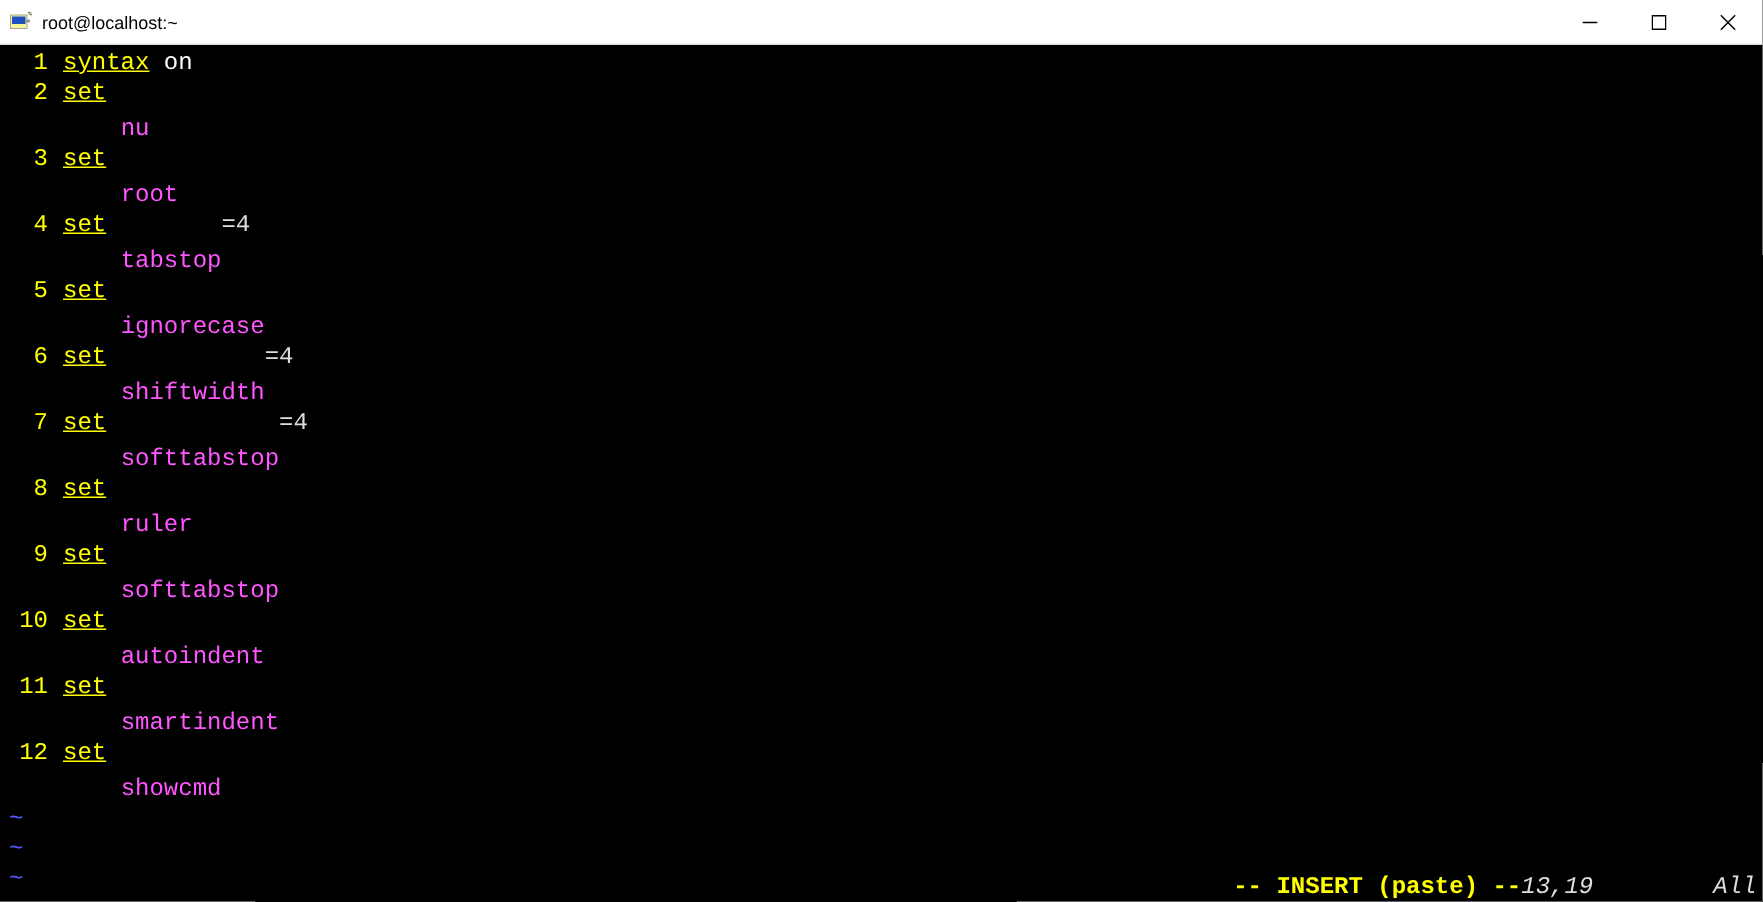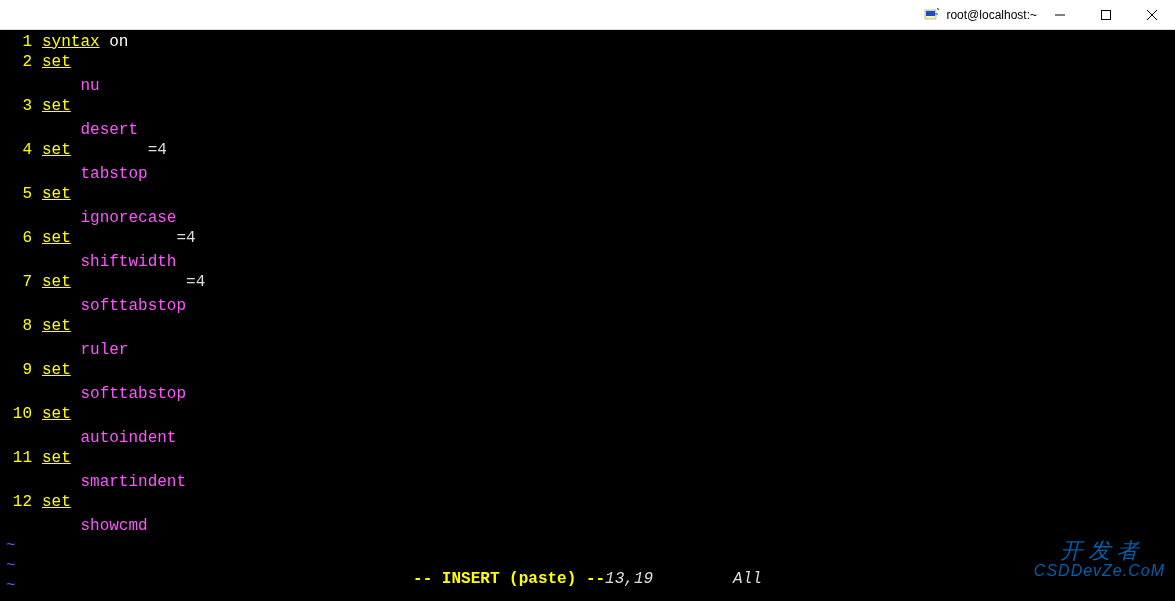--- a/index.html
+++ b/index.html
@@ -11,21 +11,21 @@
       overflow: hidden;
       display: flex;
       flex-direction: column;
     }
     .titlebar {
       height: 30px;
       background: #fff;
       border-bottom: 1px solid #ddd;
       display: flex;
       align-items: center;
-      justify-content: flex-end;
+      justify-content: space-between;
     }
     .titlebar-left {
       display: flex;
       align-items: center;
       padding-left: 6px;
       gap: 6px;
     }
     .putty-icon { width: 16px; height: 16px; display: inline-block; }
     .title-text {
       font-size: 12px;
@@ -72,25 +72,25 @@
       background: #00ff00;
       vertical-align: text-bottom;
       margin-left: 0;
     }
     .tilde {
       color: #5555ff;
       margin-left: 2px;
     }
     .statusbar {
       position: absolute;
-      bottom: 12px;
+      bottom: 0;
       left: 4px;
       right: 4px;
       display: flex;
-      justify-content: center;
+      justify-content: flex-end;
       color: #ffff00;
       font-weight: bold;
     }
     .status-right {
       display: flex;
       gap: 80px;
       color: #dddddd;
       font-weight: normal;
       font-style: italic;
     }
@@ -141,21 +141,21 @@
           <line x1="10" y1="0" x2="0" y2="10" stroke="#000" stroke-width="1"></line>
         </svg>
     </div>
   </div>
 </div>
 
 <div class="terminal">
   <div id="code-lines">
       <div class="line"><span class="ln">1</span><span class="kw-yellow">syntax</span><span class="kw-white"> </span><span class="kw-green">on</span></div>
       <div class="line"><span class="ln">2</span><span class="kw-yellow">set</span><span class="kw-white"> </span><span class="kw-magenta">nu</span></div>
-      <div class="line"><span class="ln">3</span><span class="kw-yellow">set</span><span class="kw-white"> </span><span class="kw-magenta">desert</span></div>
+      <div class="line"><span class="ln">3</span><span class="kw-yellow">set</span><span class="kw-white"> </span><span class="kw-magenta">root</span></div>
       <div class="line"><span class="ln">4</span><span class="kw-yellow">set</span><span class="kw-white"> </span><span class="kw-magenta">tabstop</span><span class="kw-white">=4</span></div>
       <div class="line"><span class="ln">5</span><span class="kw-yellow">set</span><span class="kw-white"> </span><span class="kw-magenta">ignorecase</span></div>
       <div class="line"><span class="ln">6</span><span class="kw-yellow">set</span><span class="kw-white"> </span><span class="kw-magenta">shiftwidth</span><span class="kw-white">=4</span></div>
       <div class="line"><span class="ln">7</span><span class="kw-yellow">set</span><span class="kw-white"> </span><span class="kw-magenta">softtabstop</span><span class="kw-white">=4</span></div>
       <div class="line"><span class="ln">8</span><span class="kw-yellow">set</span><span class="kw-white"> </span><span class="kw-magenta">ruler</span></div>
       <div class="line"><span class="ln">9</span><span class="kw-yellow">set</span><span class="kw-white"> </span><span class="kw-magenta">softtabstop</span></div>
       <div class="line"><span class="ln">10</span><span class="kw-yellow">set</span><span class="kw-white"> </span><span class="kw-magenta">autoindent</span></div>
       <div class="line"><span class="ln">11</span><span class="kw-yellow">set</span><span class="kw-white"> </span><span class="kw-magenta">smartindent</span></div>
       <div class="line"><span class="ln">12</span><span class="kw-yellow">set</span><span class="kw-white"> </span><span class="kw-magenta">showcmd</span></div>
     </div>
@@ -175,17 +175,13 @@
     </div>
 
   <div class="statusbar">
     <span>-- INSERT (paste) --</span>
     <span class="status-right">
       <span>13,19</span>
       <span>All</span>
     </span>
   </div>
 
-  <div class="watermark">
-    <div class="wm-top">开 发 者</div>
-    <div class="wm-bot">CSDDevZe.CoM</div>
-  </div>
 </div>
 
 </body></html>

